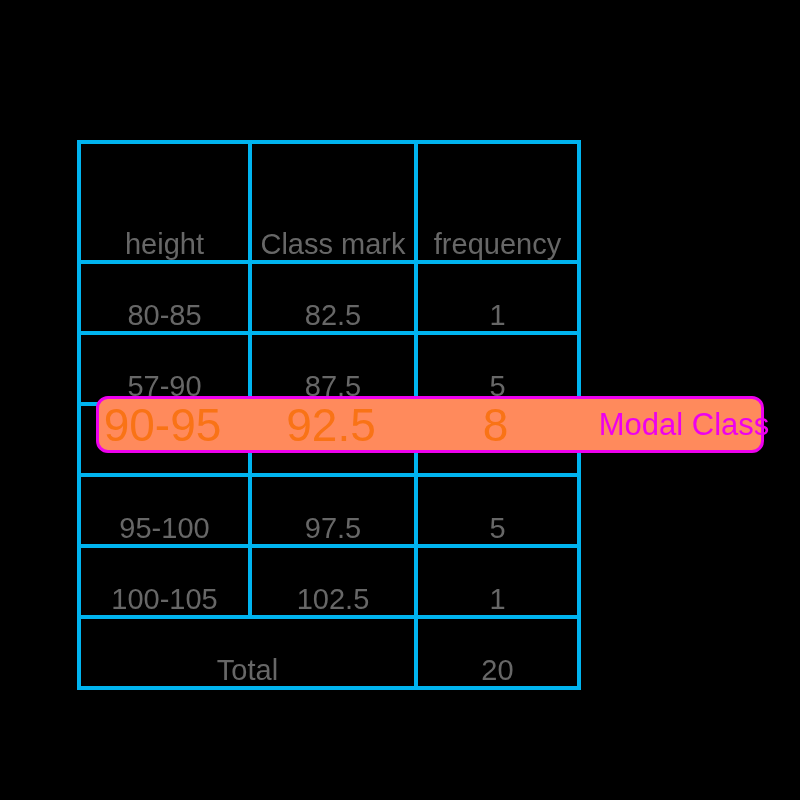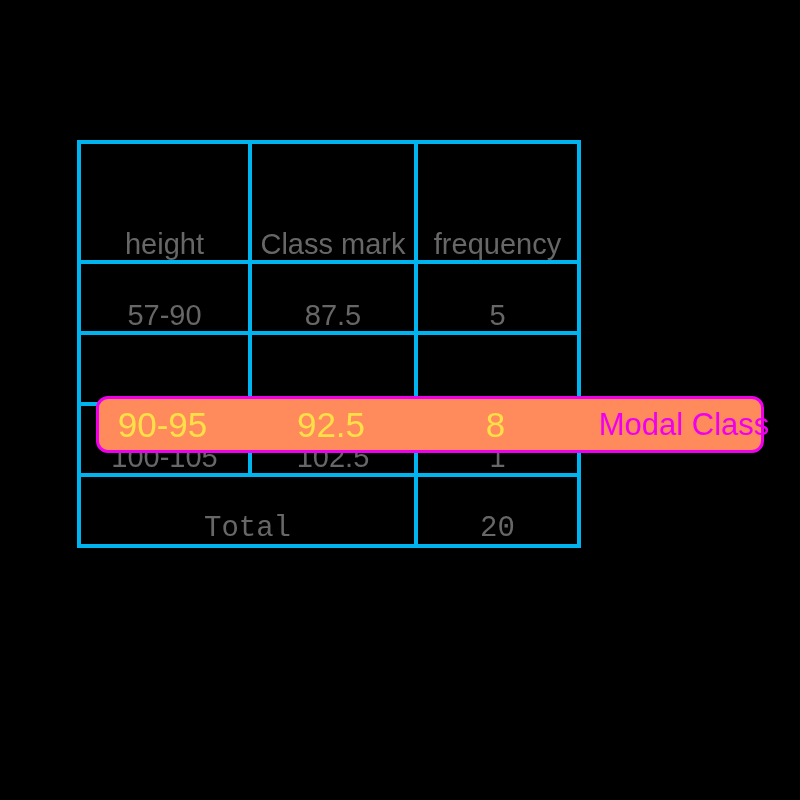--- a/index.html
+++ b/index.html
@@ -53,21 +53,20 @@
     vertical-align: middle;
   }
 
   
   tr.total-row td {
     height: 67px;
     vertical-align: middle;
     color: #ff8a5c;
     text-align: right;
     padding-right: 12px;
-    font-family: Liberation Mono, monospace;
   }
 
   
   tr.modal-row td {
     position: relative;
     z-index: 3;
     background: transparent;
   }
 
   
@@ -100,22 +99,22 @@
   }
 
   
   .modal-text {
     position: absolute;
     top: 396px;
     height: 57px;
     display: flex;
     align-items: center;
     justify-content: center;
-    color: #fde047;
-    font-size: 35px;
+    color: #f97316;
+    font-size: 46px;
     z-index: 4;
     pointer-events: none;
   }
   .modal-text.mt1 { left: 77px;  width: 171px; }
   .modal-text.mt2 { left: 248px; width: 166px; }
   .modal-text.mt3 { left: 414px; width: 163px; }
 
   
   tr.modal-row td span { visibility: hidden; }
 </style>
@@ -130,33 +129,43 @@
       <col class="c2">
       <col class="c3">
   </colgroup>
   <tbody>
     <tr class="header-row">
       <td>height</td>
       <td>Class mark</td>
       <td>frequency</td>
     </tr>
 
+    <tr class="data-row">
+      <td>80-85</td>
+      <td>82.5</td>
+      <td>1</td>
+    </tr>
 
     <tr class="data-row">
       <td>57-90</td>
       <td>87.5</td>
       <td>5</td>
     </tr>
 
     <tr class="data-row modal-row">
       <td><span>90-95</span></td>
       <td><span>92.5</span></td>
       <td><span>8</span></td>
     </tr>
 
+    <tr class="data-row">
+      <td>95-100</td>
+      <td>97.5</td>
+      <td>5</td>
+    </tr>
 
     <tr class="data-row">
       <td>100-105</td>
       <td>102.5</td>
       <td>1</td>
     </tr>
 
     <tr class="total-row">
       <td colspan="2">Total</td>
       <td>20</td>

